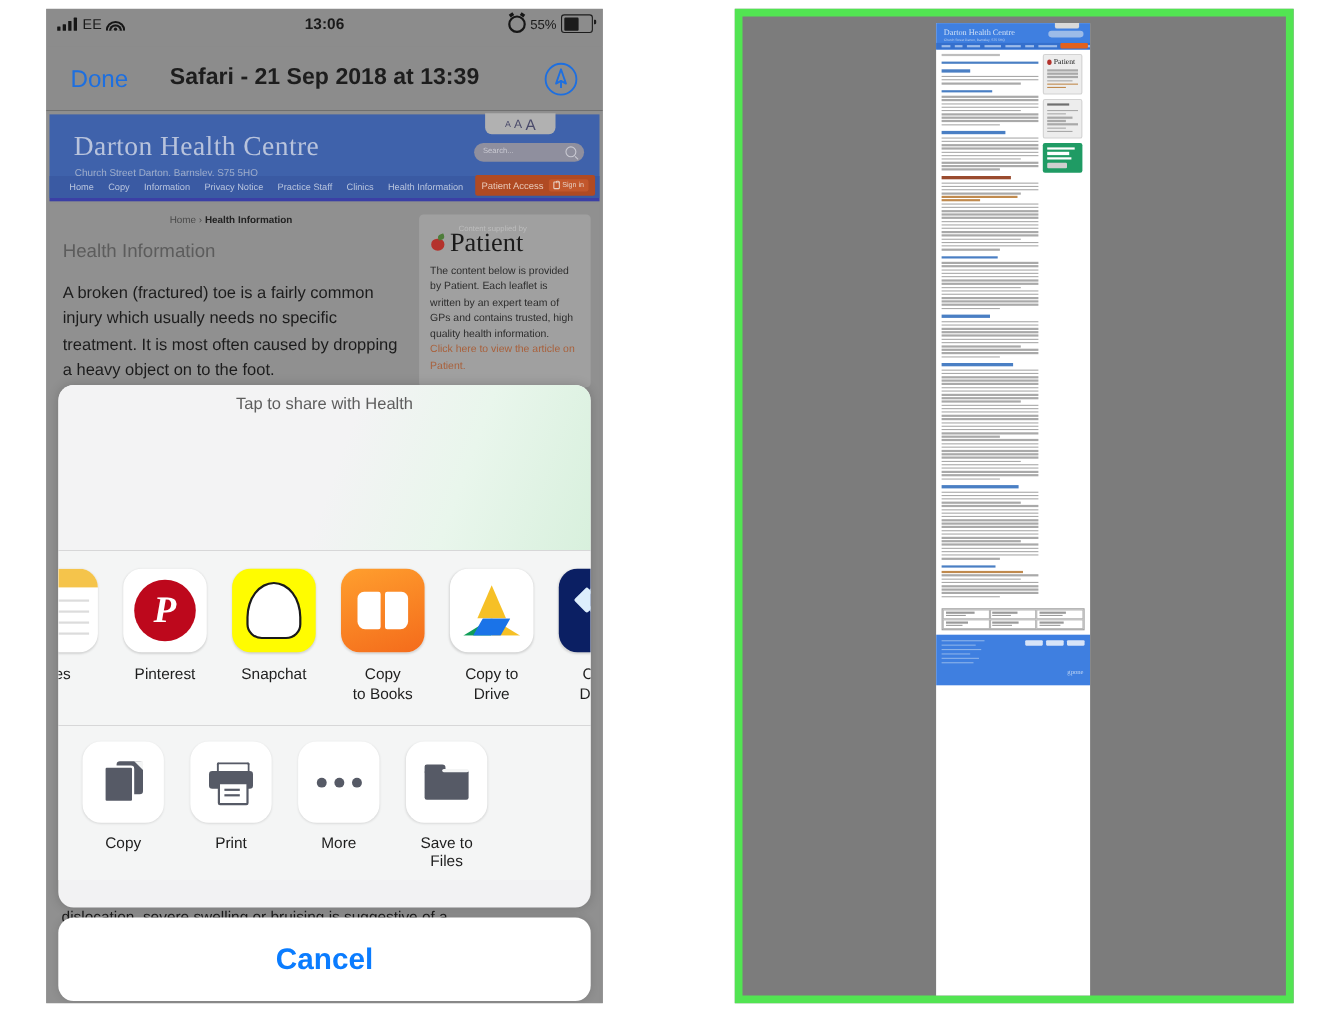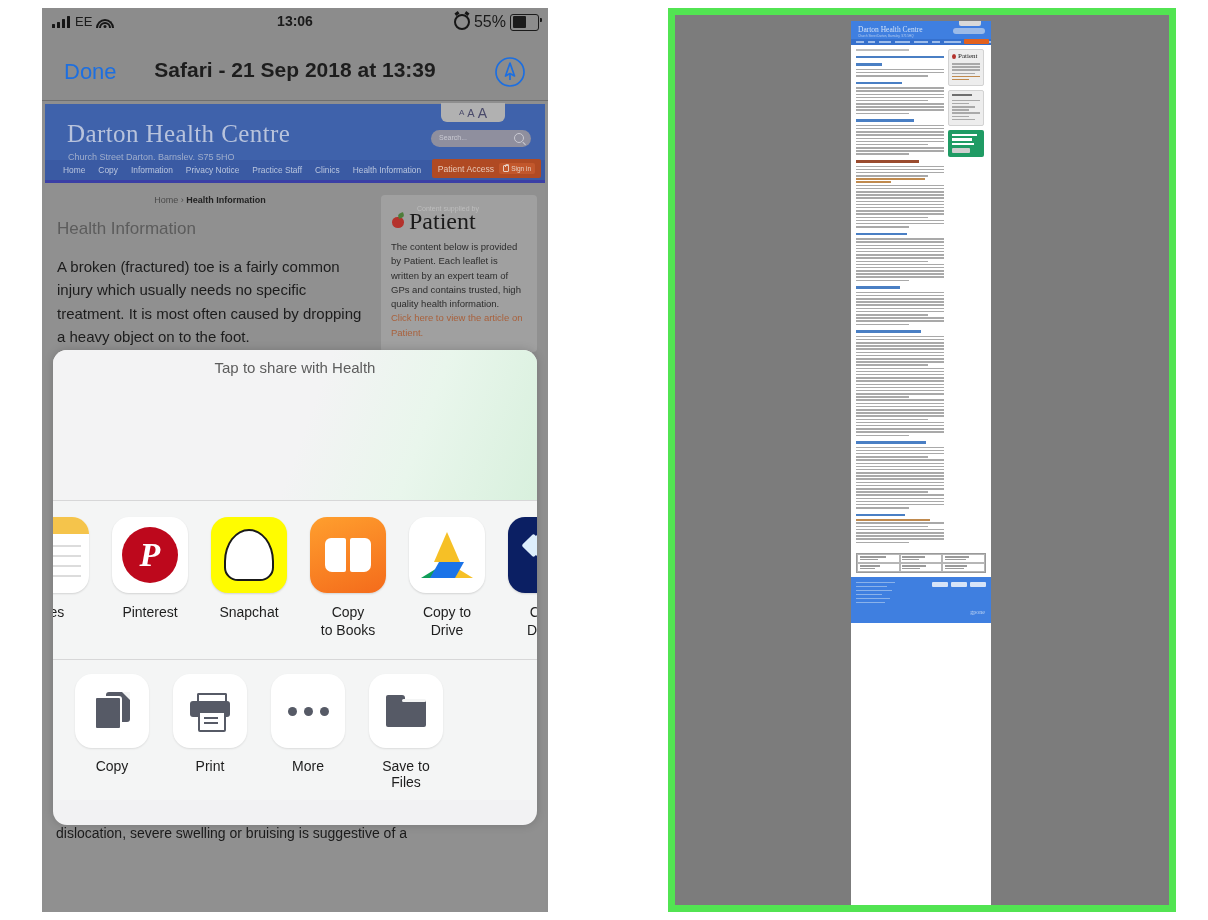--- a/index.html
+++ b/index.html
@@ -34,21 +34,21 @@
           border:2px solid #161616;border-bottom:none;border-radius:50% 50% 0 0 / 100% 100% 0 0;}
   .wifi b:nth-child(1){width:14px;height:7px;opacity:1;}
   .wifi b:nth-child(2){width:8px;height:4px;bottom:0px;}
   .wifi b:nth-child(3){width:3px;height:3px;border-radius:50%;background:#161616;border:none;bottom:0;}
   .sb-time{position:absolute;left:0;right:0;top:5px;text-align:center;font-size:14px;font-weight:600;color:#1a1a1a;}
   .sb-right{position:absolute;right:9px;top:5px;display:flex;align-items:center;gap:4px;}
   .alarm{width:12px;height:12px;border:2px solid #161616;border-radius:50%;position:relative;}
   .alarm:before,.alarm:after{content:"";position:absolute;width:4px;height:3px;background:#161616;top:-4px;}
   .alarm:before{left:-1px;transform:rotate(-35deg);}
   .alarm:after{right:-1px;transform:rotate(35deg);}
-  .batt-pct{font-size:16px;font-weight:500;color:#1a1a1a;}
+  .batt-pct{font-size:12px;font-weight:500;color:#1a1a1a;}
   .batt{width:24px;height:12px;border:1.5px solid #1b1b1b;border-radius:3px;position:relative;padding:1.5px;}
   .batt i{display:block;height:100%;width:55%;background:#1b1b1b;border-radius:1px;}
   .batt:after{content:"";position:absolute;right:-3.5px;top:3.5px;width:2px;height:4px;background:#1b1b1b;border-radius:0 1px 1px 0;}
 
   
   .navbar{position:absolute;left:0;top:34px;width:506px;height:58px;background:#8c8c8c;
           border-bottom:1px solid #6f6f6f;}
   .nav-done{position:absolute;left:22px;top:17px;font-size:22px;color:#1d6fe0;font-weight:500;}
   .nav-title{position:absolute;left:0;right:0;top:16px;text-align:center;font-size:21px;font-weight:bold;color:#1d1d1d;}
   .nav-markup{position:absolute;right:22px;top:14px;width:32px;height:32px;}
@@ -450,20 +450,23 @@
                 <i class="bd"></i>
                 <i class="lip"></i>
               </span>
           </div>
           <div class="act-lbl">Save to Files</div>
         </div>
       </div>
     </div>
   </div>
 
+  <div class="cancel">
+    <span>Cancel</span>
+  </div>
 </div>
 
 <div id="preview">
   <div class="thumb">
 
     <div class="t-hdr">
       <div class="t-ts"></div>
       <div class="t-title">Darton Health Centre</div>
       <div class="t-addr">Church Street Darton, Barnsley, S75 5HQ</div>
       <div class="t-search"></div>

